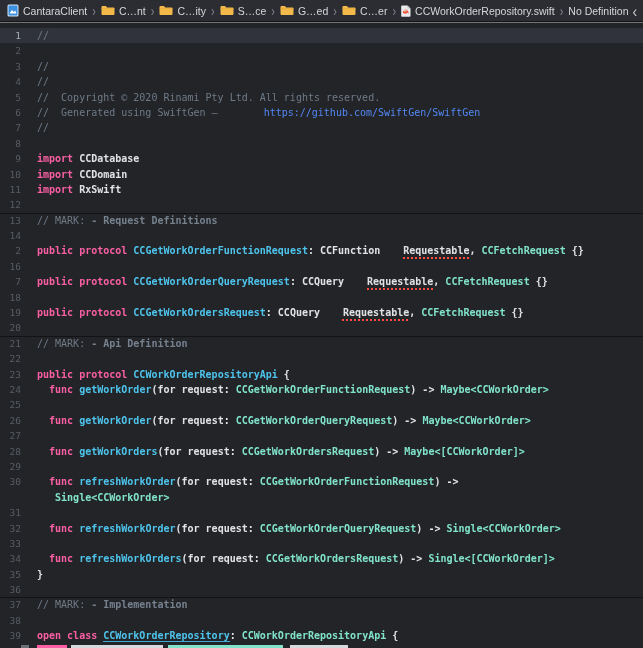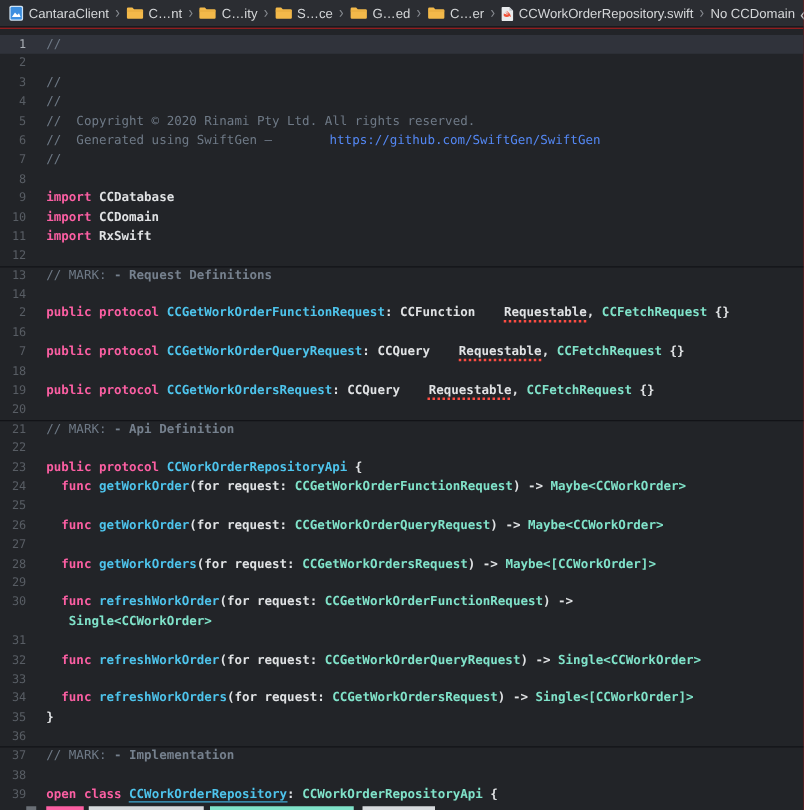--- a/index.html
+++ b/index.html
@@ -1,18 +1,18 @@
 <!DOCTYPE html>
 <html><head>
 <meta charset="utf-8">
 <style>
   * { margin:0; padding:0; box-sizing:border-box; }
   html,body { width:643px; height:648px; overflow:hidden; }
   body { font-family:"Liberation Sans", sans-serif; background:#17181b; }
-  .window { width:643px; height:648px; background:#b91c1c; position:relative; overflow:hidden; }
+  .window { width:643px; height:648px; background:#737373; position:relative; overflow:hidden; }
 
   
   .jumpbar {
     height:22px; background:#2b2d32; border-bottom:1px solid #141518;
     display:flex; align-items:center; padding:0 7px; gap:4px;
     font-size:10.5px; color:#d5d7d9; white-space:nowrap;
   }
   .crumb { display:flex; align-items:center; gap:4px; cursor:default; }
   .crumb .lbl { color:#d5d7d9; }
   .sepg { color:#84888e; font-size:11px; transform:scaleY(1.25); display:inline-block; padding:0 1px; }
@@ -100,21 +100,21 @@
         <span class="crumb">
           <svg class="icon" width="10" height="12" viewBox="0 0 10 12">
             <path d="M1 0.5 h5.5 L9.5 3.5 V11 a0.8 0.8 0 0 1 -0.8 0.8 H1 a0.8 0.8 0 0 1 -0.8-0.8 V1.3 A0.8 0.8 0 0 1 1 0.5 Z" fill="#e9ebed"></path>
             <path d="M6.5 0.5 L9.5 3.5 H6.5 Z" fill="#bfc4c9"></path>
             <path d="M2 7.8 c1.6 1.2 3.6 1 4.6 0 c0.4 0.5 1 0.6 1.2 0.9 c-0.3-0.9-0.2-1.5-0.6-2.2 c-0.8-1.4-2.3-2.3-3.2-2.9 c0.7 1 1.7 2 2 2.7 c-1.1-0.6-2.6-1.8-3.4-2.4 c1 1.2 2.2 2.4 2.9 3 c-1.1-0.2-2.5-0.6-3.5-1.1 Z" fill="#f05138"></path>
           </svg>
           <span class="lbl">CCWorkOrderRepository.swift</span>
         </span>
         <span class="sepg">›</span>
         <span class="crumb">
-          <span class="lbl">No CCDomain</span>
+          <span class="lbl">No Definition</span>
         </span>
       </span>
     <span class="bar-right">
       <span class="backchev" id="backchev">‹</span>
 
     </span>
   </div>
 
   <div class="editor">
     <div id="lines">

